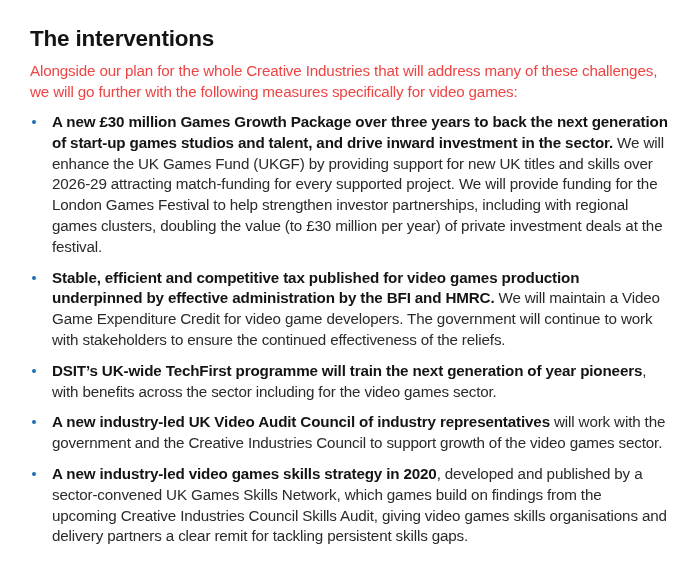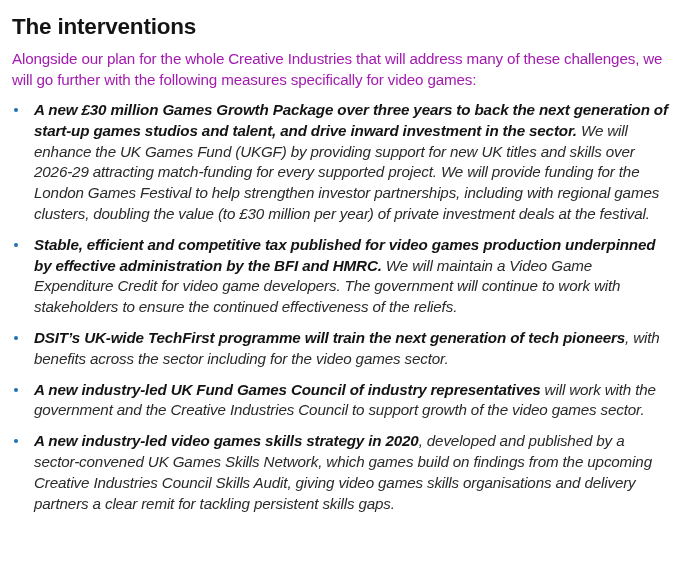--- a/index.html
+++ b/index.html
@@ -9,52 +9,52 @@
     }
     body {
       width: 690px;
       height: 562px;
       overflow: hidden;
       font-family: "Liberation Sans", "DejaVu Sans", sans-serif;
       color: #1f1f1f;
     }
     .page {
       position: relative;
-      padding: 10px 20px 0 12px;
+      padding: 10px 20px 0 30px;
+      margin-top: 12px;
     }
     h1 {
       margin: 0;
       padding-top: 2px;
       font-size: 22.5px;
       line-height: 30px;
       font-weight: bold;
       color: #141414;
       letter-spacing: -0.2px;
     }
     .intro {
       margin: 6px 0 0 0;
       font-size: 15.2px;
       line-height: 21px;
-      color: #a21caf;
+      color: #ef4444;
       letter-spacing: -0.15px;
     }
     ul.measures {
       list-style: none;
       margin: 10px 0 0 0;
       padding: 0;
     }
     ul.measures li {
       position: relative;
       padding-left: 22px;
       font-size: 15.2px;
       line-height: 20.8px;
       color: #2a2a2a;
       margin-bottom: 10px;
       letter-spacing: -0.15px;
-      font-style: italic;
     }
     .bullet {
       position: absolute;
       left: 2px;
       top: 8px;
       width: 4px;
       height: 4px;
       border-radius: 50%;
       background: #1d70b8;
     }
@@ -74,24 +74,24 @@
     <li>
       <span class="bullet" style="background: rgb(29, 112, 184);"></span>
       <span class="bold">A new £30 million Games Growth Package over three years to back the next generation of start-up games studios and talent, and drive inward investment in the sector.</span><span> We will enhance the UK Games Fund (UKGF) by providing support for new UK titles and skills over 2026-29 attracting match-funding for every supported project. We will provide funding for the London Games Festival to help strengthen investor partnerships, including with regional games clusters, doubling the value (to £30 million per year) of private investment deals at the festival.</span>
     </li>
     <li>
       <span class="bullet" style="background: rgb(29, 112, 184);"></span>
       <span class="bold">Stable, efficient and competitive tax published for video games production underpinned by effective administration by the BFI and HMRC.</span><span> We will maintain a Video Game Expenditure Credit for video game developers. The government will continue to work with stakeholders to ensure the continued effectiveness of the reliefs.</span>
     </li>
     <li>
       <span class="bullet" style="background: rgb(29, 112, 184);"></span>
-      <span class="bold">DSIT’s UK-wide TechFirst programme will train the next generation of tech pioneers</span><span>, with benefits across the sector including for the video games sector.</span>
+      <span class="bold">DSIT’s UK-wide TechFirst programme will train the next generation of year pioneers</span><span>, with benefits across the sector including for the video games sector.</span>
     </li>
     <li>
       <span class="bullet" style="background: rgb(29, 112, 184);"></span>
-      <span class="bold">A new industry-led UK Fund Games Council of industry representatives</span><span> will work with the government and the Creative Industries Council to support growth of the video games sector.</span>
+      <span class="bold">A new industry-led UK Video Audit Council of industry representatives</span><span> will work with the government and the Creative Industries Council to support growth of the video games sector.</span>
     </li>
     <li>
       <span class="bullet" style="background: rgb(29, 112, 184);"></span>
       <span class="bold">A new industry-led video games skills strategy in 2020</span><span>, developed and published by a sector-convened UK Games Skills Network, which games build on findings from the upcoming Creative Industries Council Skills Audit, giving video games skills organisations and delivery partners a clear remit for tackling persistent skills gaps.</span>
     </li>
   </ul>
 </div>
 
 </body></html>

